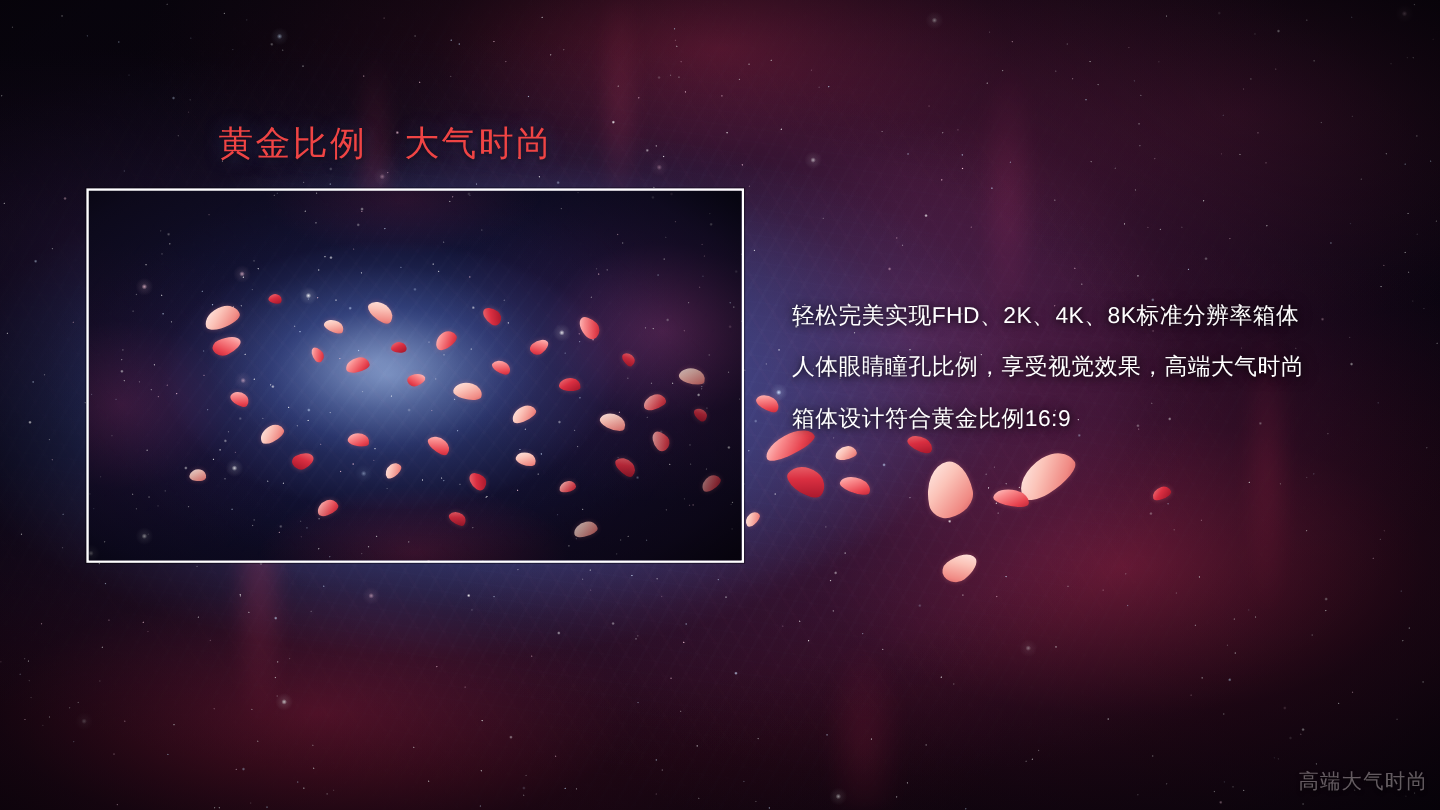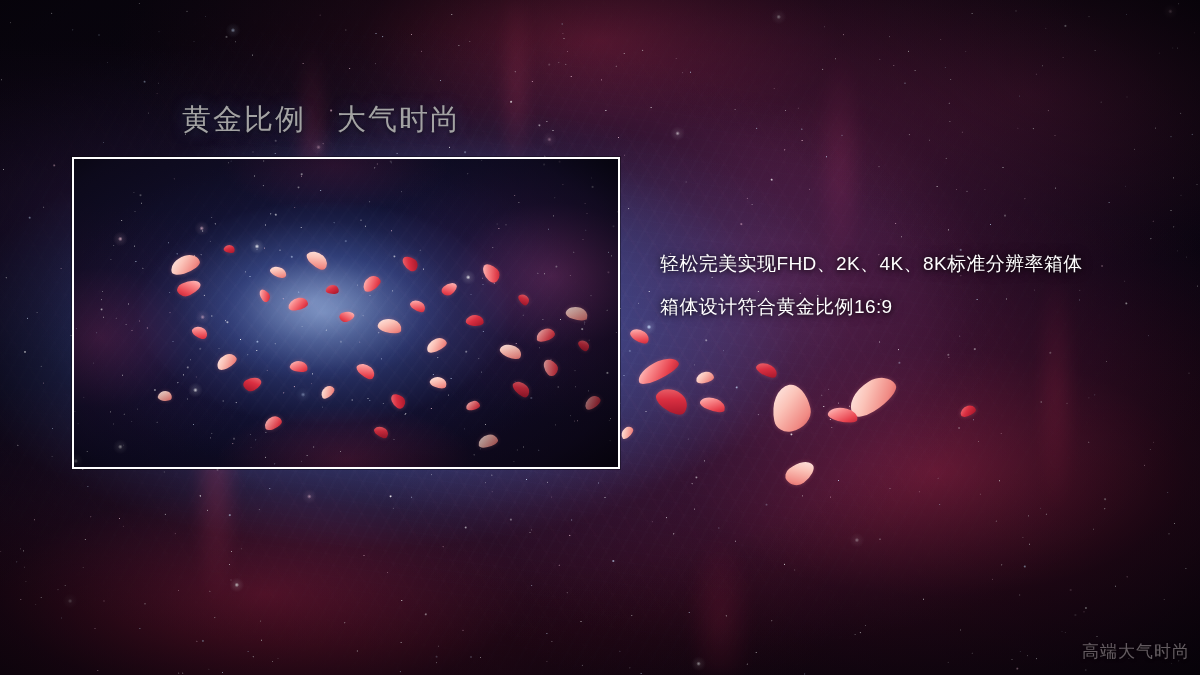--- a/index.html
+++ b/index.html
@@ -104,21 +104,21 @@
   .petal.pale i {
     background:linear-gradient(140deg, #fff0ec 0%, #fbc3b8 40%, #f08a84 78%, #d2565a 100%);
   }
   .petal.deep i {
     background:linear-gradient(140deg, #f07a7e 0%, #da2f41 45%, #9c1227 100%);
   }
 
   
   #title {
     position:absolute; left:182px; top:100px;
-    font-size:29px; letter-spacing:2px; color:#a3a3a3;
+    font-size:29px; letter-spacing:2px; color:#ef4444;
     text-shadow:0 1px 5px rgba(0,0,0,0.65), 0 0 16px rgba(80,110,190,0.45);
     white-space:pre;
   }
   #body-text {
     position:absolute; left:660px; top:242px;
     width:500px;
   }
   #body-text .line {
     font-size:19px; color:#ffffff; line-height:43px;
     letter-spacing:0.4px; white-space:nowrap;
@@ -312,17 +312,18 @@
           <div class="petal pale" style="left: 404px; top: 276px; width: 20px; height: 12px; transform: rotate(-12deg);">
             <i></i>
           </div>
         </div>
       <div class="panel-vignette"></div>
     </div>
   </div>
 
   <div id="body-text">
     <div class="line">轻松完美实现FHD、2K、4K、8K标准分辨率箱体</div>
+    <div class="line">人体眼睛瞳孔比例，享受视觉效果，高端大气时尚</div>
     <div class="line">箱体设计符合黄金比例16:9</div>
   </div>
 
   <div id="watermark">高端大气时尚</div>
 </div>
 
 </body></html>

